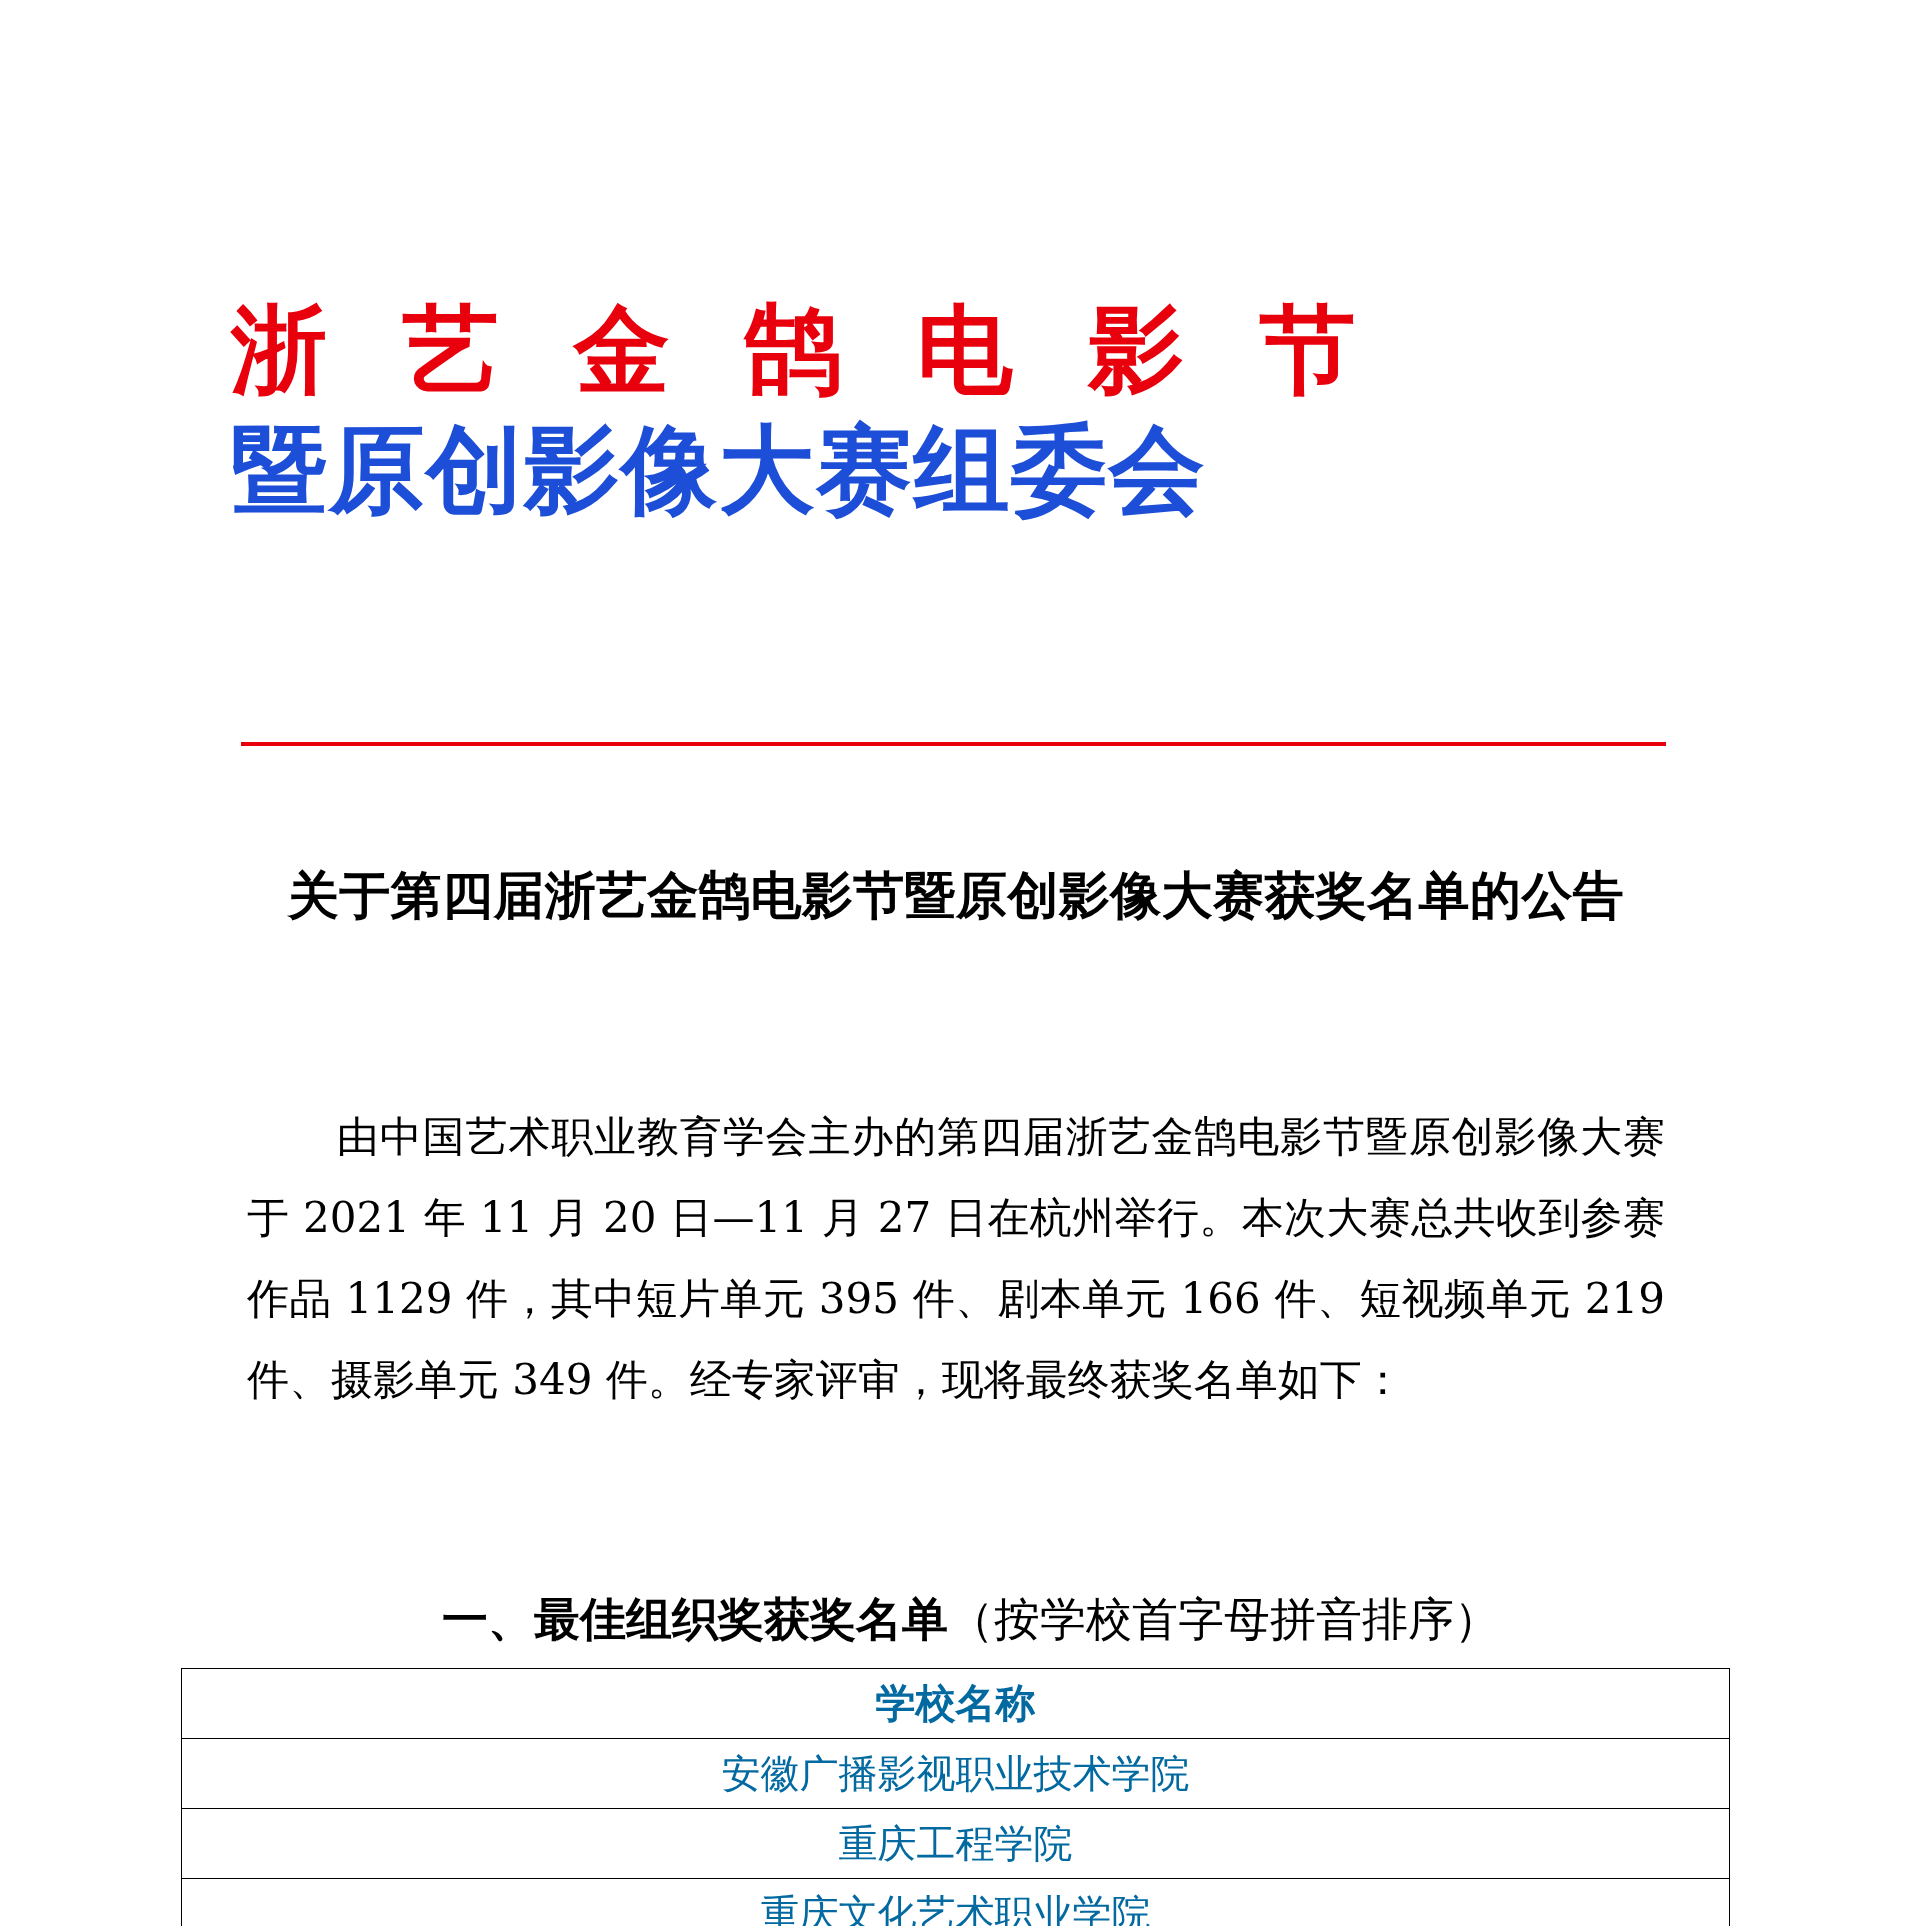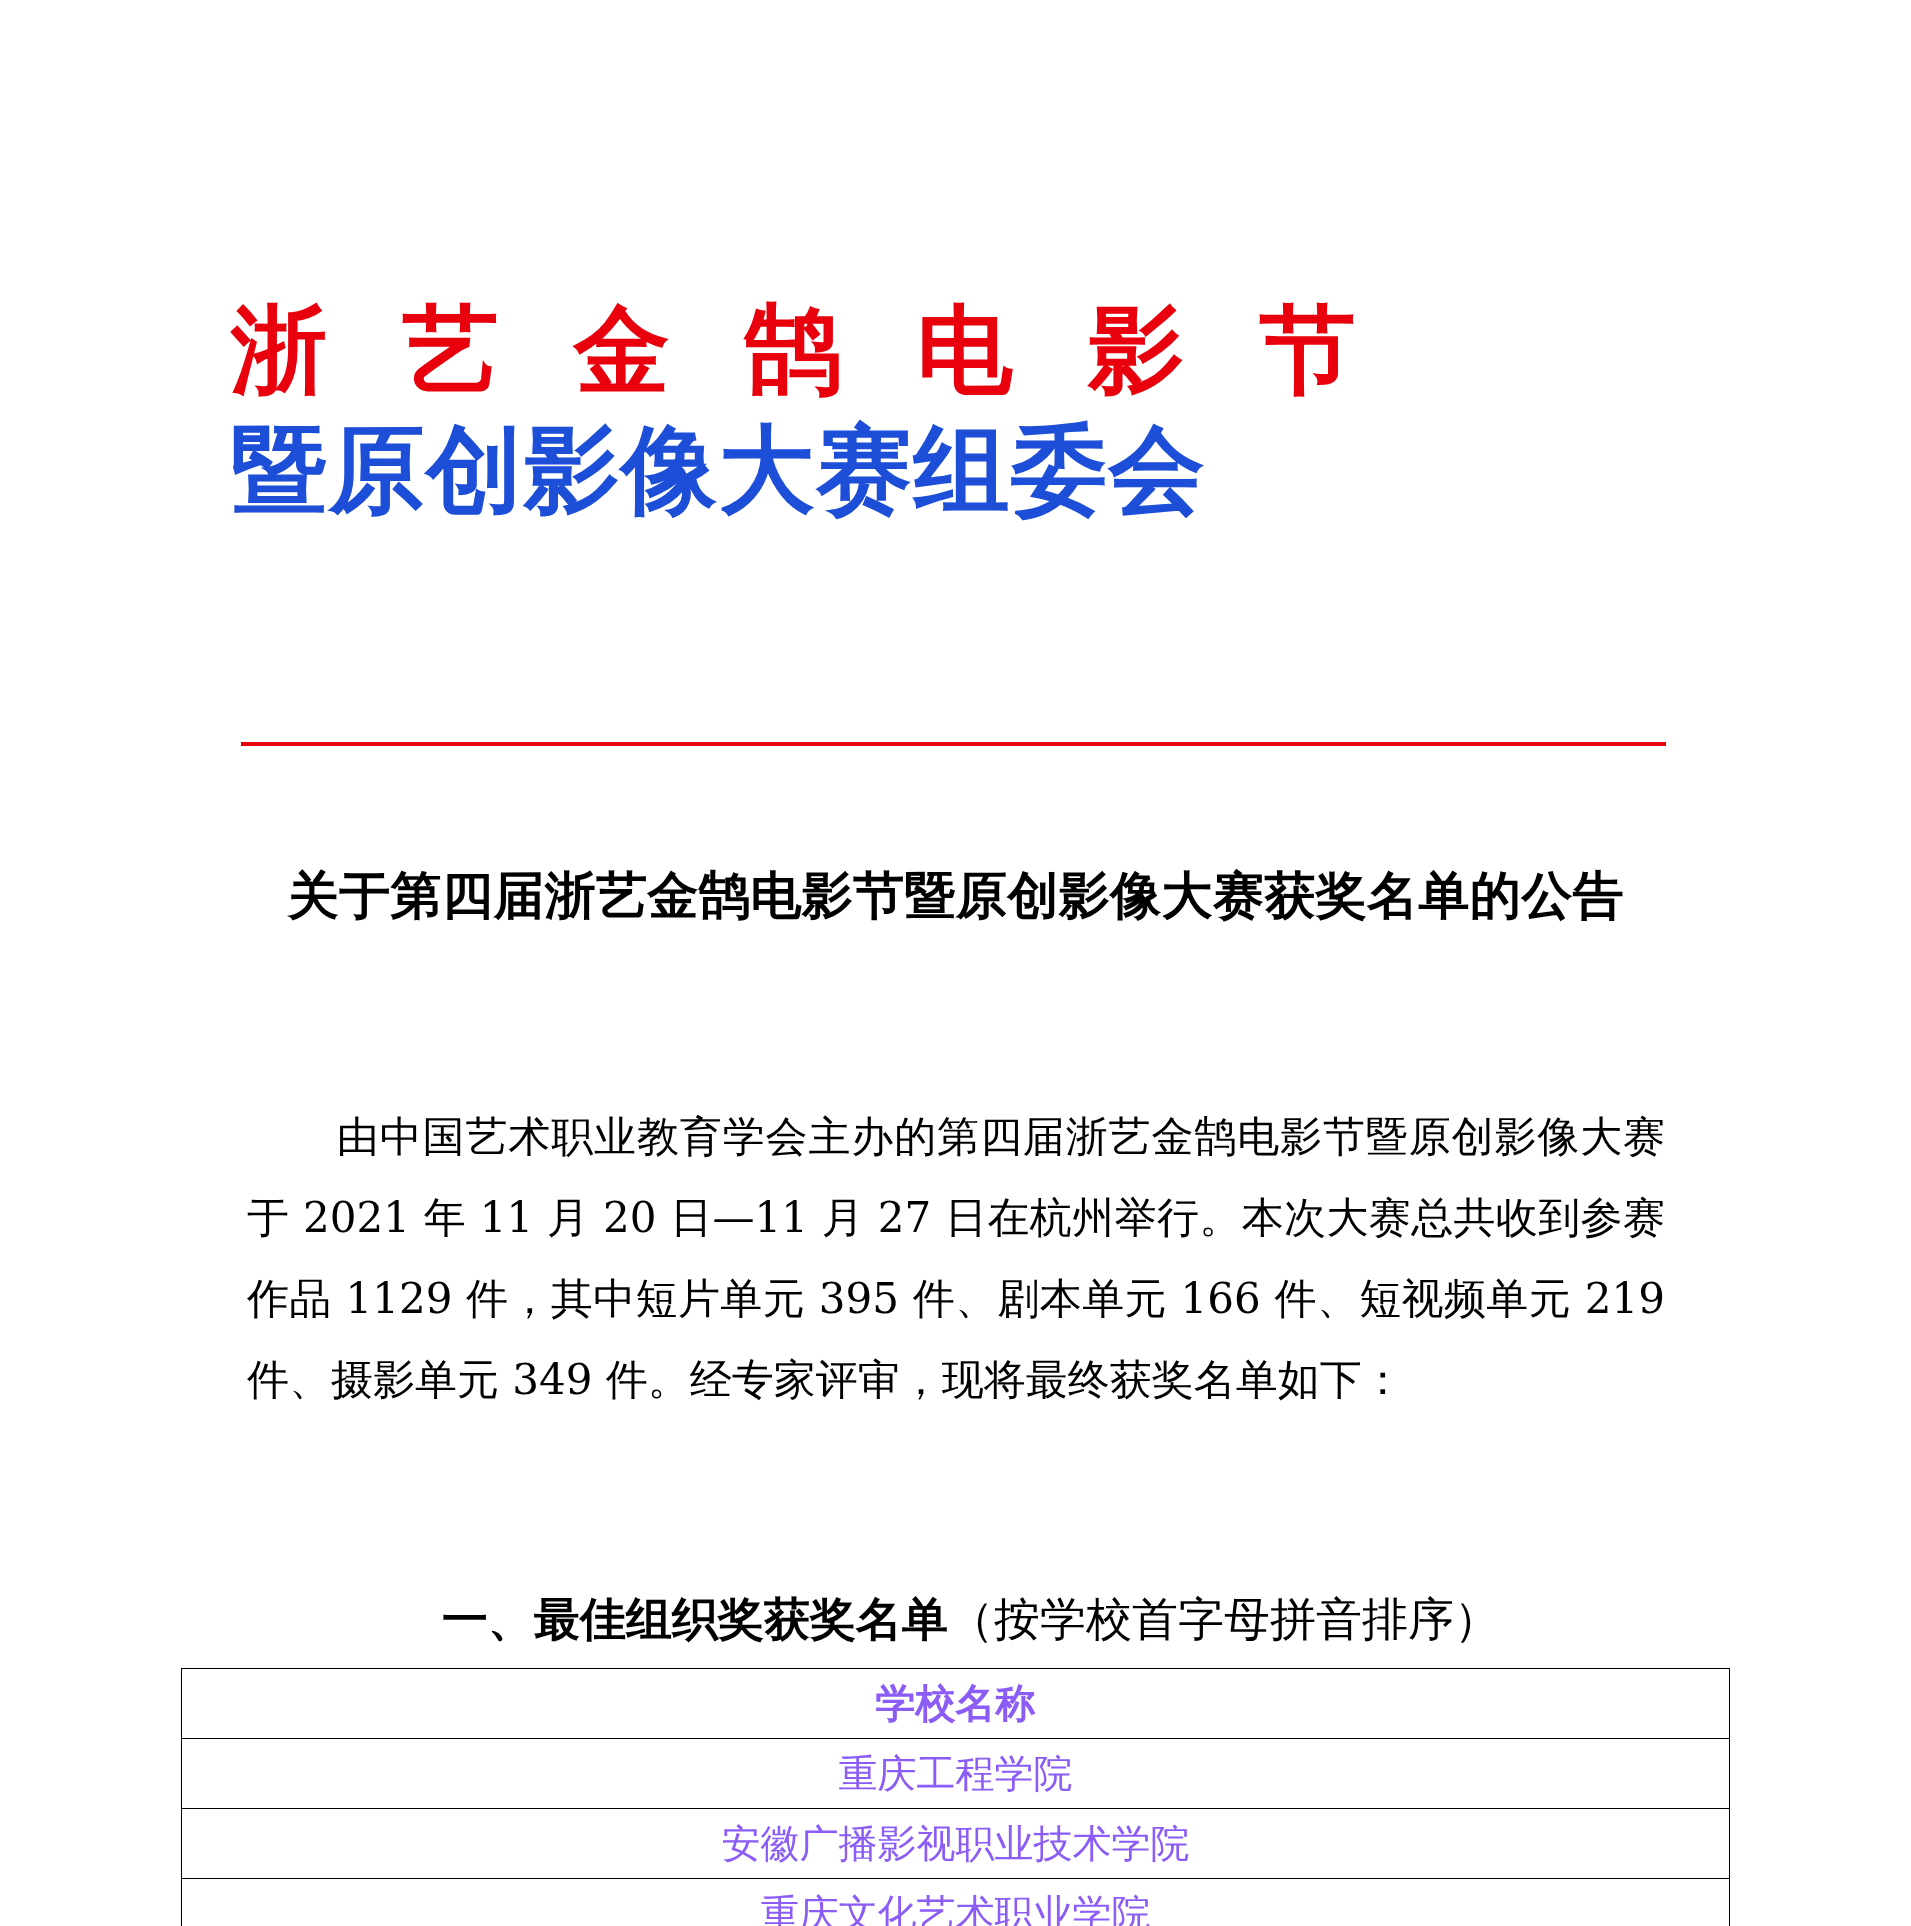--- a/index.html
+++ b/index.html
@@ -115,21 +115,21 @@
     top: 1668px;
     width: 1549px;
     border-collapse: collapse;
     table-layout: fixed;
   }
   table.award-table th,
   table.award-table td {
     border: 1.5px solid #000000;
     text-align: center;
     font-family: "DejaVu Serif", serif;
-    color: #8b5cf6;
+    color: #0369a1;
     padding: 0;
     height: 69px;
     vertical-align: middle;
   }
   table.award-table th {
     font-weight: bold;
     font-size: 40px;
   }
   table.award-table td {
     font-weight: normal;
@@ -155,24 +155,24 @@
   <div class="section-heading"><span class="strong">一、</span><span class="strong">最佳组织奖获奖名单</span><span>（按学校首字母拼音排序）</span></div>
 
   <table class="award-table">
     <thead>
       <tr>
         <th>学校名称</th>
       </tr>
     </thead>
     <tbody>
       <tr>
-          <td>重庆工程学院</td>
+          <td>安徽广播影视职业技术学院</td>
         </tr>
       <tr>
-          <td>安徽广播影视职业技术学院</td>
+          <td>重庆工程学院</td>
         </tr>
       <tr>
           <td>重庆文化艺术职业学院</td>
         </tr>
 
     </tbody>
   </table>
 
 </div>
 

